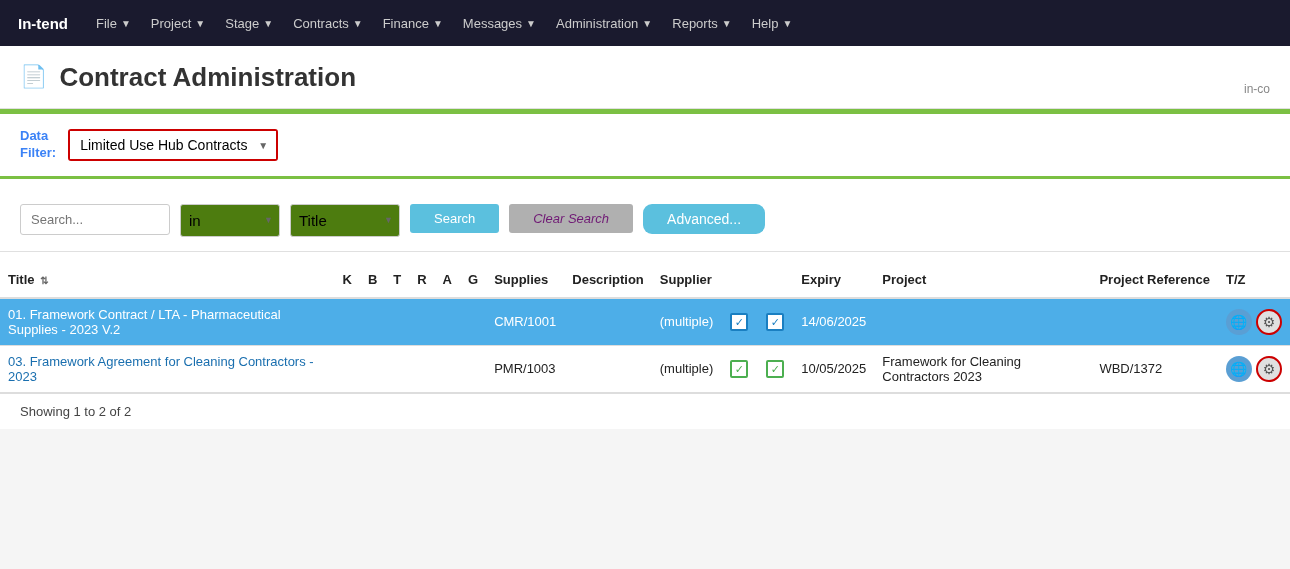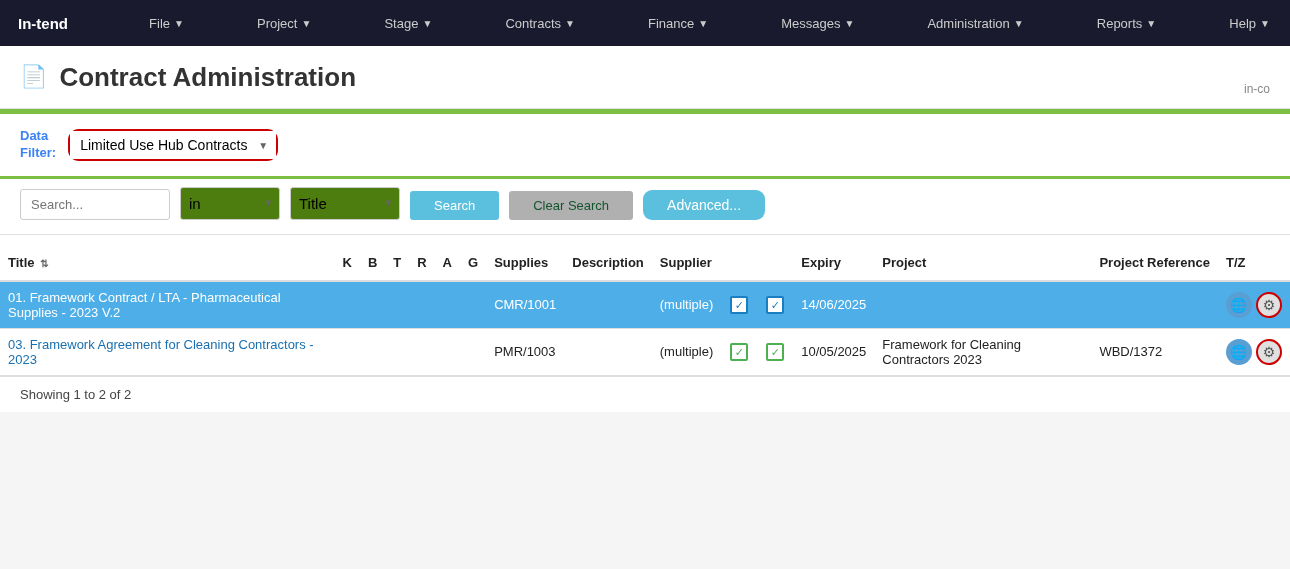--- a/index.html
+++ b/index.html
@@ -5,22 +5,21 @@
     * { box-sizing: border-box; margin: 0; padding: 0; }
     body { font-family: Arial, sans-serif; font-size: 13px; background: #f5f5f5; }
 
     
     .navbar {
       background: #1a1a2e;
       display: flex;
       align-items: center;
       height: 46px;
       padding: 0 10px;
-      gap: 12px;
-      justify-content: space-between;
+      gap: 0;
     }
     .navbar .brand {
       color: white;
       font-weight: bold;
       font-size: 15px;
       margin-right: 10px;
       padding: 0 8px;
     }
     .nav-item {
       color: #ccc;
@@ -93,39 +92,39 @@
       background: white;
       cursor: pointer;
       min-width: 200px;
       appearance: none;
       -webkit-appearance: none;
     }
     .filter-dropdown-wrapper {
       position: relative;
       display: inline-block;
       border: 2px solid #cc0000;
-      border-radius: 11px;
+      border-radius: 3px;
     }
     .filter-dropdown-wrapper::after {
       content: '▼';
       position: absolute;
       right: 8px;
       top: 50%;
       transform: translateY(-50%);
       font-size: 10px;
       color: #666;
       pointer-events: none;
     }
 
     
     .search-row {
       background: white;
-      padding: 8px 20px 14px;
-      display: flex;
-      align-items: flex-end;
+      padding: 25px 20px 14px;
+      display: flex;
+      align-items: flex-start;
       gap: 10px;
       border-bottom: 1px solid #e0e0e0;
     }
     .search-text-input {
       padding: 7px 10px;
       border: 1px solid #ccc;
       border-radius: 3px;
       font-size: 13px;
       width: 150px;
       color: #999;
@@ -159,26 +158,27 @@
       background: #5bc0de;
       color: white;
       border: none;
       padding: 7px 24px;
       border-radius: 3px;
       cursor: pointer;
       font-size: 13px;
     }
     .btn-clear {
       background: #b0b0b0;
-      color: #14532d;
+      color: #701a75;
       border: none;
       padding: 7px 24px;
       border-radius: 3px;
       cursor: pointer;
       font-size: 13px;
+      font-style: italic;
     }
     .btn-advanced {
       background: #5bc0de;
       color: white;
       border: none;
       padding: 7px 24px;
       border-radius: 9px;
       cursor: pointer;
       font-size: 14px;
     }

